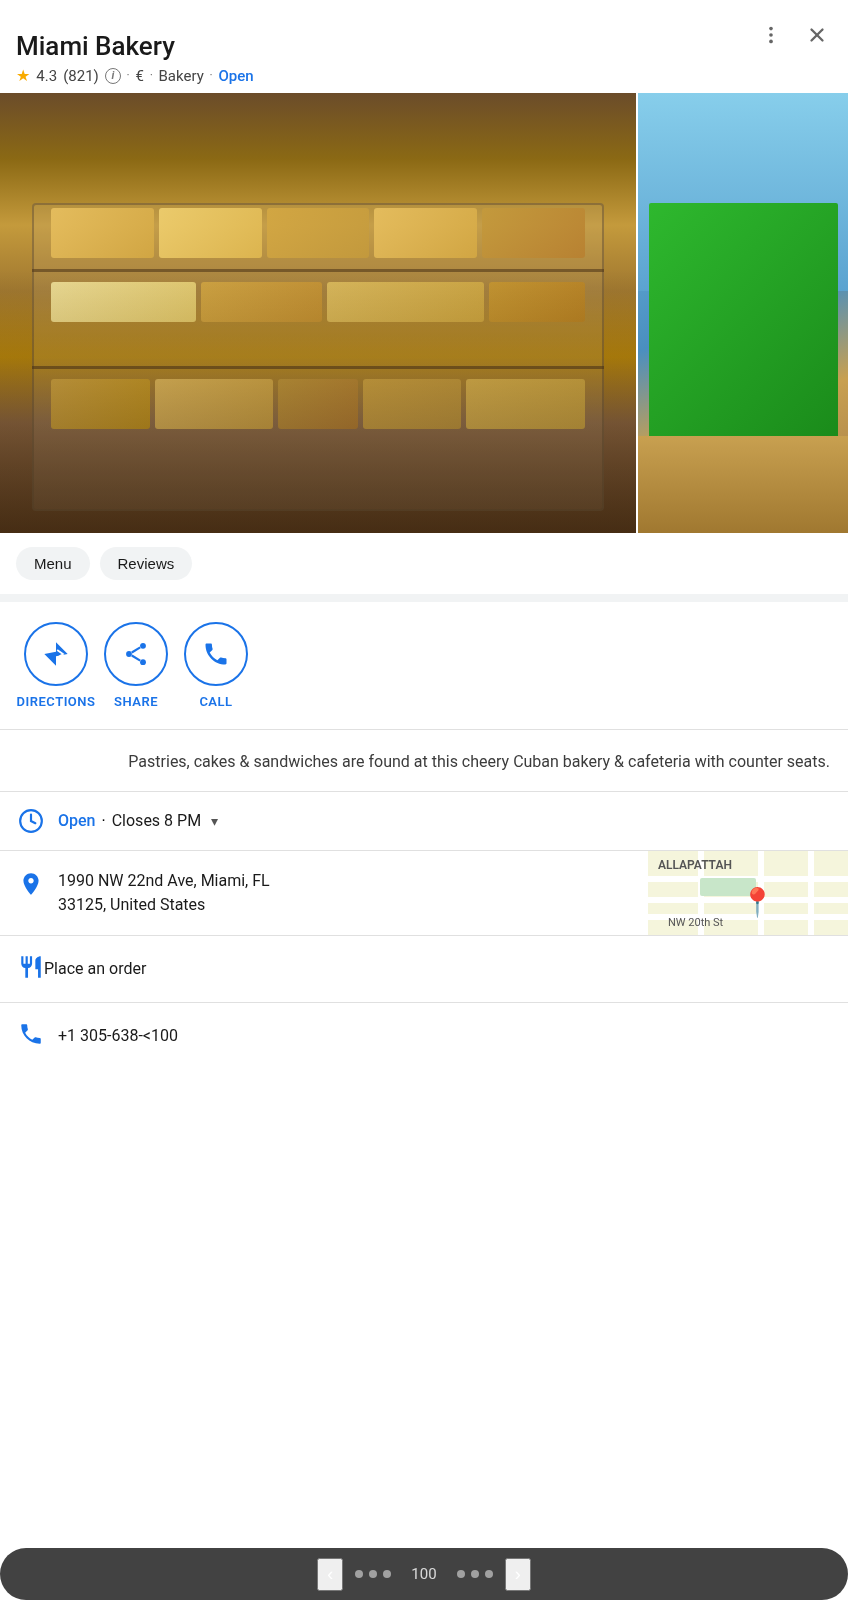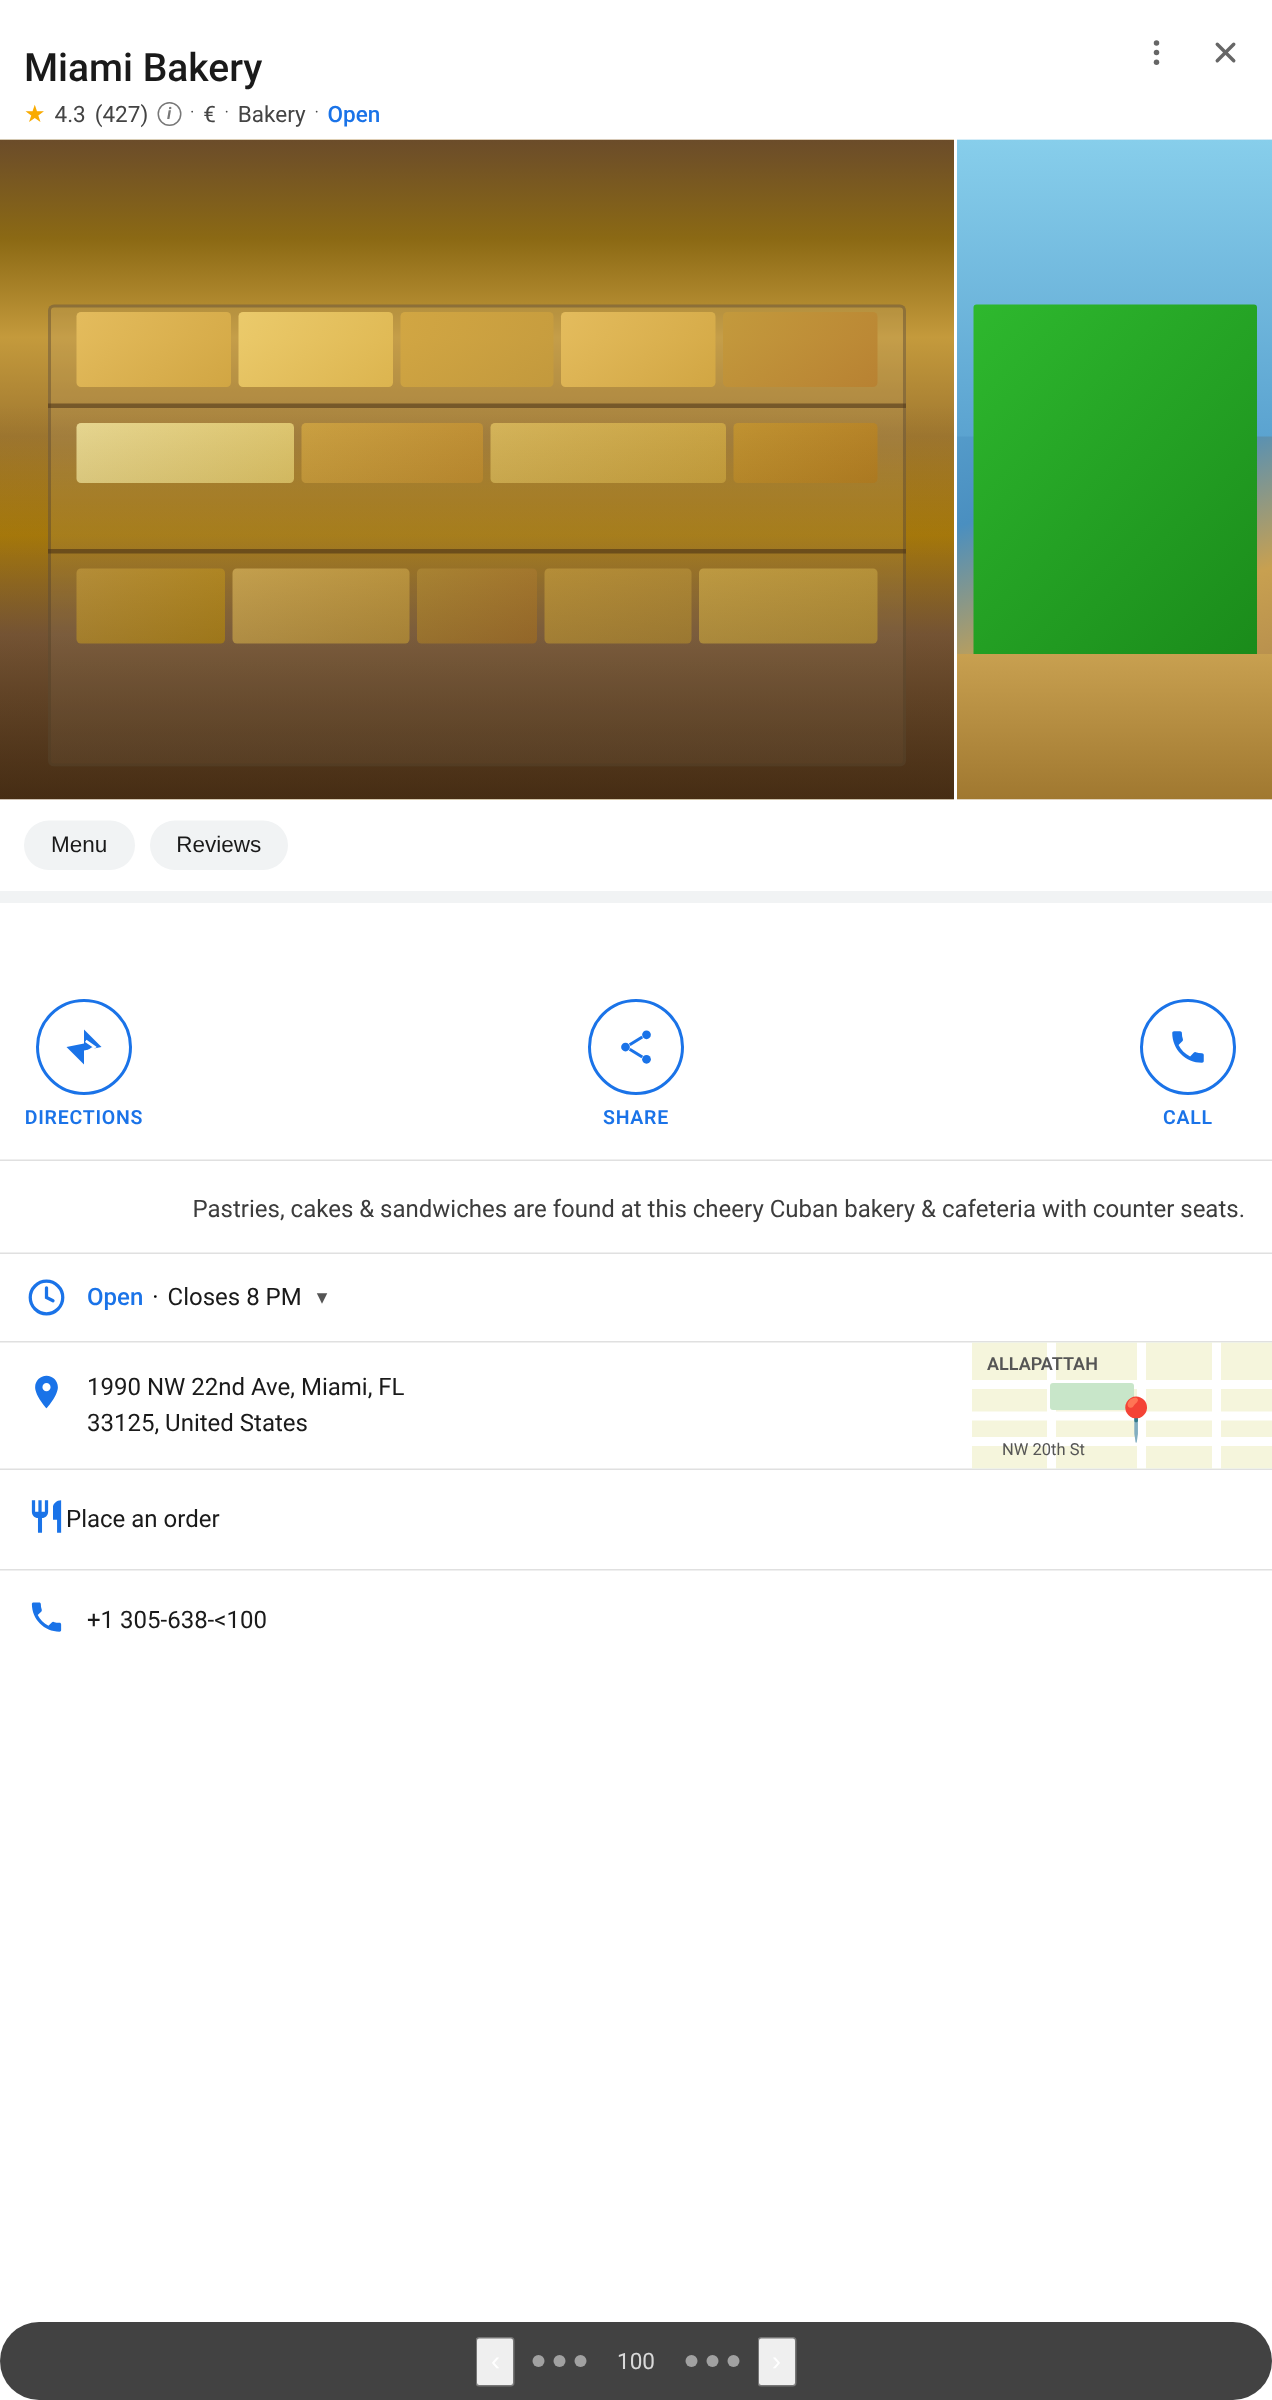--- a/index.html
+++ b/index.html
@@ -131,24 +131,23 @@
       height: 1px;
       background: #e0e0e0;
       margin: 0 0;
     }
     .thick-divider {
       height: 8px;
       background: #f1f3f4;
     }
     .actions-row {
       display: flex;
-      justify-content: space-between;
+      justify-content: flex-start;
       align-items: center;
       padding: 20px 16px;
-      margin-top: 44px;
     }
     .action-item {
       display: flex;
       flex-direction: column;
       align-items: center;
       gap: 8px;
       cursor: pointer;
       min-width: 80px;
     }
     .action-circle {
@@ -315,21 +314,21 @@
   </style>
 </head>
 <body>
 
 <div class="header">
   <div class="header-left">
     <div class="header-title">Miami Bakery</div>
     <div class="header-meta">
       <span class="star-icon">★</span>
       <span class="rating">4.3</span>
-      <span class="review-count">(427)</span>
+      <span class="review-count">(821)</span>
       <span class="info-circle">i</span>
       <span class="dot">·</span>
       <span class="category">€</span>
       <span class="dot">·</span>
       <span class="category">Bakery</span>
       <span class="dot">·</span>
       <span class="open-status">Open</span>
     </div>
   </div>
   <div class="header-actions">

